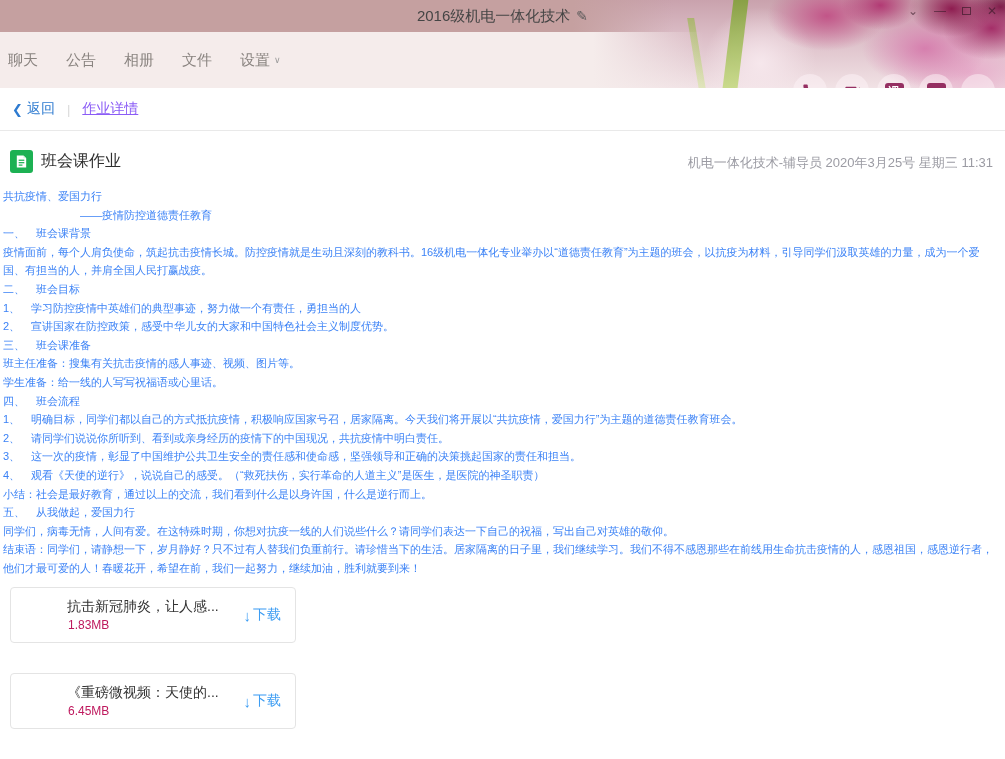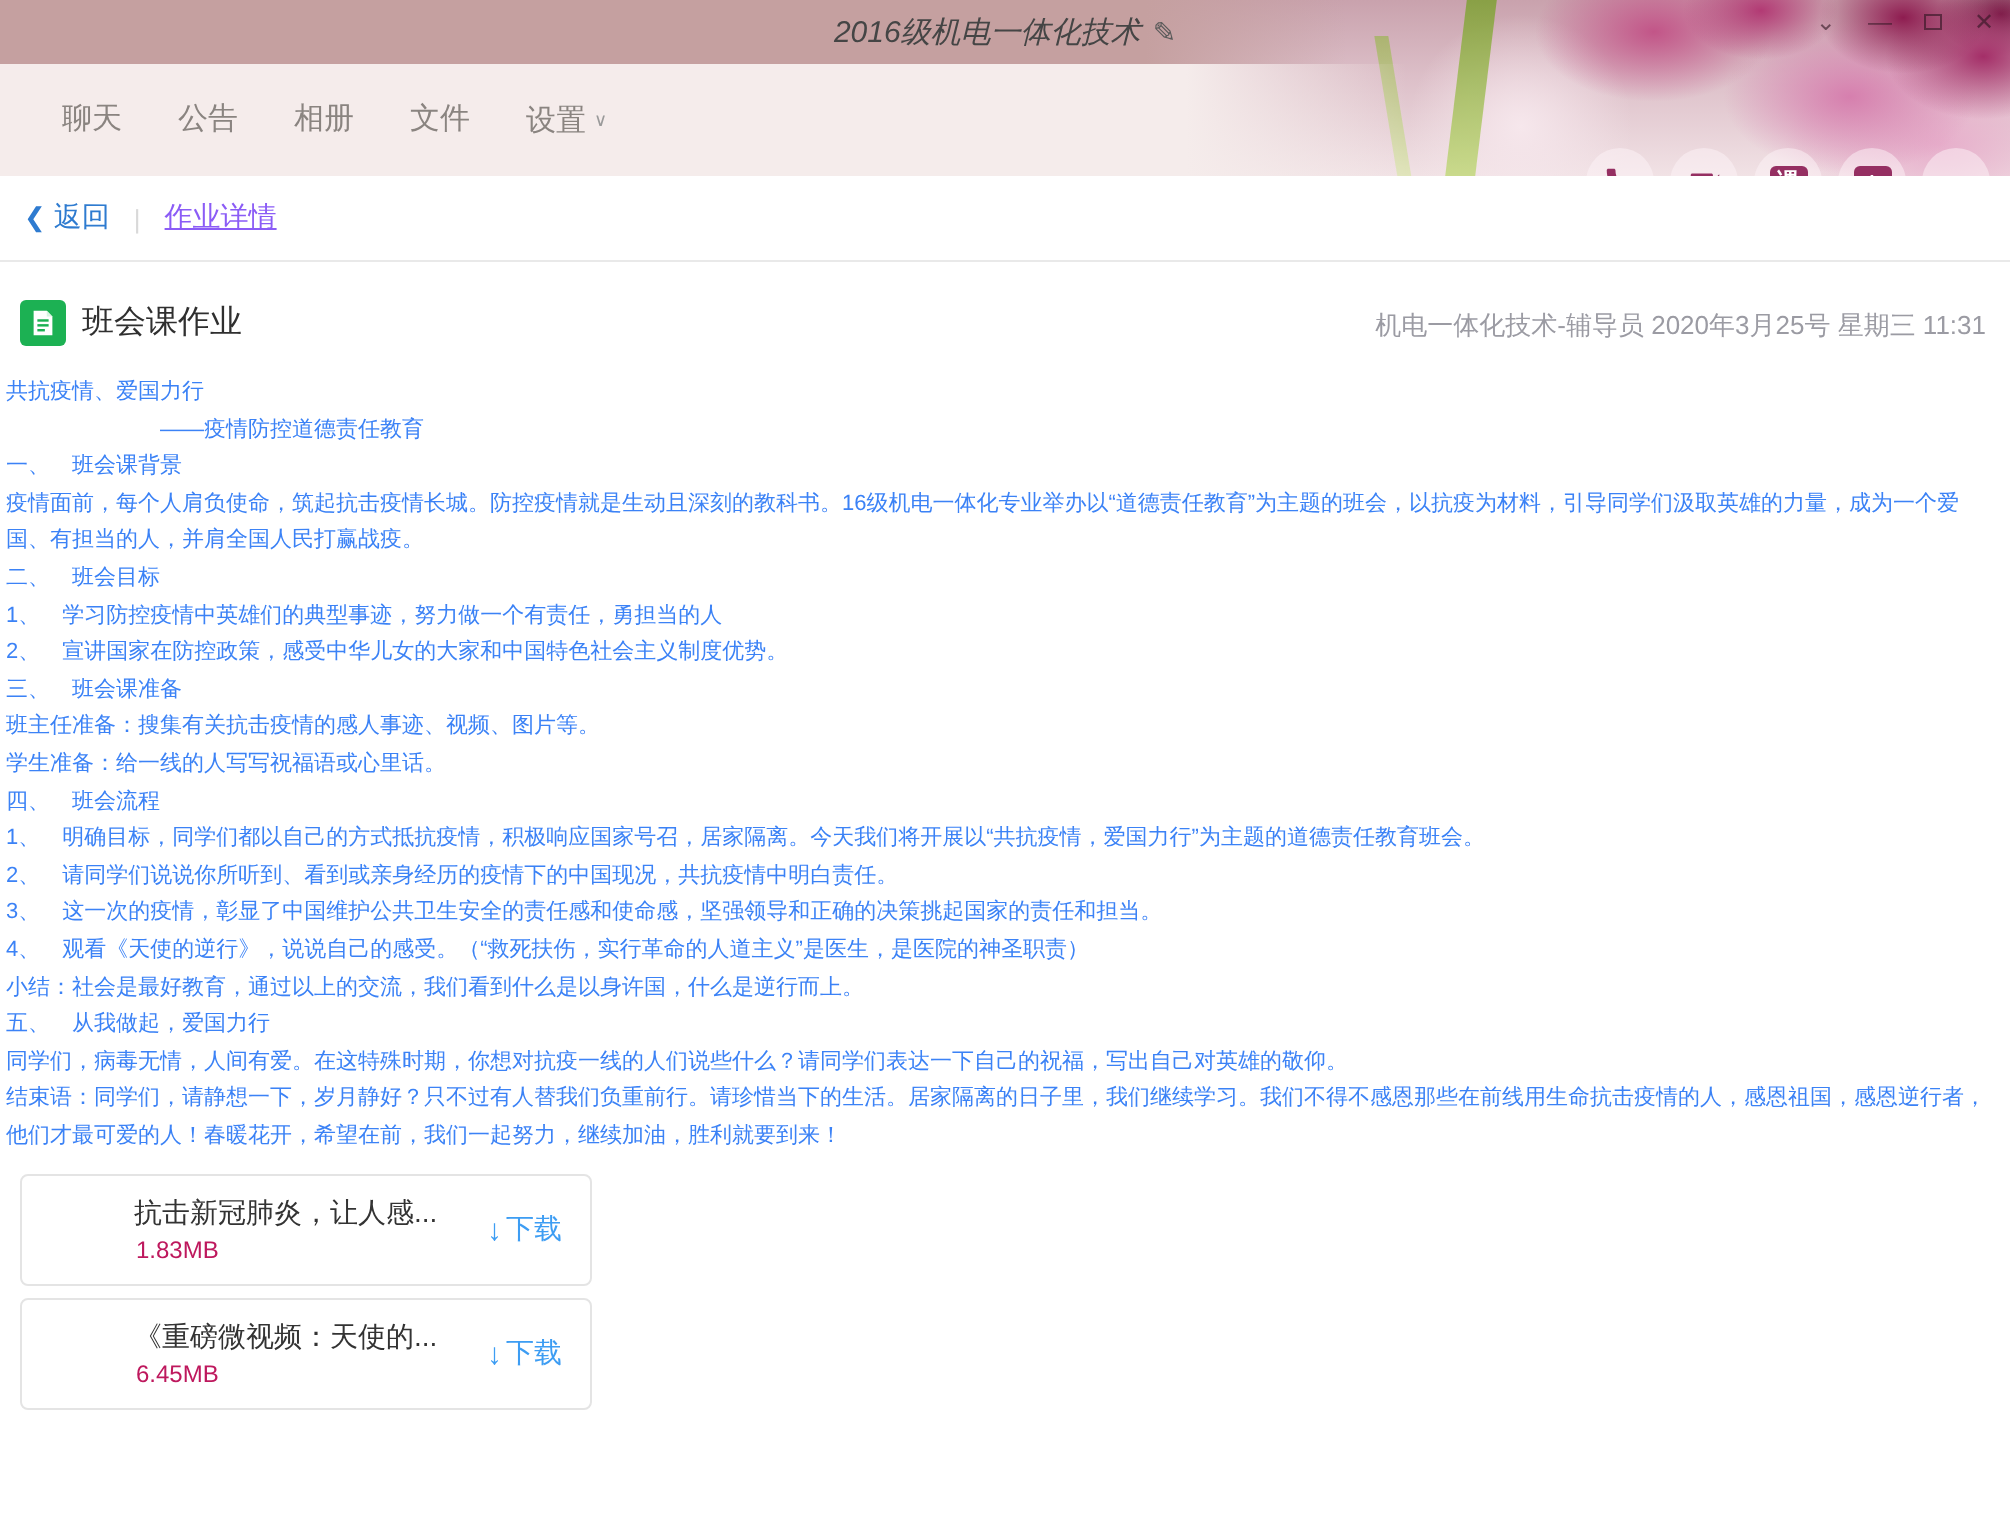--- a/index.html
+++ b/index.html
@@ -45,40 +45,40 @@
   }
   .other-window{ position:absolute; left:0; top:0; width:206px; height:9px; background:#dccfcf; }
 
   .titlebar{
     position:absolute; left:0; top:0; width:100%; height:32px;
     background:linear-gradient(90deg,#c5a0a0 0%,#c5a0a0 57%,rgba(197,160,160,0) 67%);
   }
   .title-wrap{
     position:absolute; left:0; top:0; width:100%; height:32px;
     display:flex; align-items:center; justify-content:center; gap:6px;
-    font-size:15px; color:#454545;font-style:italic;
+    font-size:15px; color:#454545;
   }
   .pencil{ font-size:14px; color:#5a5a5a; cursor:pointer; }
   .win-controls{
     position:absolute; right:8px; top:4px; display:flex; align-items:center; gap:16px;
     color:rgba(45,20,32,.6); font-size:12px;
   }
   .win-controls .sq{ width:9px; height:8px; border:1.5px solid rgba(45,20,32,.6); display:inline-block; }
   .win-controls span{ cursor:pointer; }
 
   .tabbar{
     position:absolute; left:0; top:32px; width:100%; height:56px;
     background:linear-gradient(90deg,#f5eceb 0%,#f5eceb 59%,rgba(245,236,235,0) 70%);
   }
   .tabs{ position:absolute; left:8px; top:0; height:56px; display:flex; align-items:center; }
   .tab{
     font-size:15px; color:#8a8480; padding:0 14px; height:56px; line-height:56px;
     cursor:pointer; position:relative; white-space:nowrap;
   }
-  .tab:first-child{ padding-left:0;margin-left:23px; }
+  .tab:first-child{ padding-left:0; }
   .tab.active{ color:#3a3a3a; }
   .tab.active::after{
     content:""; position:absolute; left:50%; transform:translateX(-50%);
     bottom:8px; width:30px; height:2px; background:#3a3a3a;
   }
   .tab .tab-chev{ font-size:9px; color:#9a9a9a; margin-left:4px; vertical-align:2px; }
 
   .actions{ position:absolute; right:10px; top:42px; display:flex; align-items:center; gap:8px; }
   .act{
     width:34px; height:34px; border-radius:50%; background:rgba(253,243,248,.5);
@@ -116,21 +116,21 @@
   }
   .doc-head h1{ font-size:16px; font-weight:normal; color:#2f2f2f; }
   .meta{ position:absolute; right:2px; top:4px; font-size:13px; color:#9b9ba3; }
 
   .doc-body{ padding:2px 4px 0 3px; font-size:11px; line-height:18.6px; color:#3b82f6;margin-top:12px; }
   .doc-body p{ white-space:pre-wrap; word-break:break-all; }
 
   .attachments{ margin:10px 0 0 10px; }
   .card{
     width:286px; height:56px; border:1px solid #e4e4e4; border-radius:4px;
-    position:relative; margin-bottom:6px; background:#fff; cursor:pointer;
+    position:relative; margin-bottom:30px; background:#fff; cursor:pointer;
   }
   .aname{ position:absolute; left:56px; top:10px; font-size:14px; color:#333; white-space:nowrap; }
   .asize{ position:absolute; left:57px; top:30px; font-size:12px; color:#be185d; }
   .dl{
     position:absolute; right:14px; top:50%; transform:translateY(-50%);
     color:#3d9df3; font-size:14px; display:flex; align-items:center; gap:2px;
     text-decoration:none; cursor:pointer;
   }
   .dl .arr{ font-weight:bold; font-size:15px; }
 </style>

